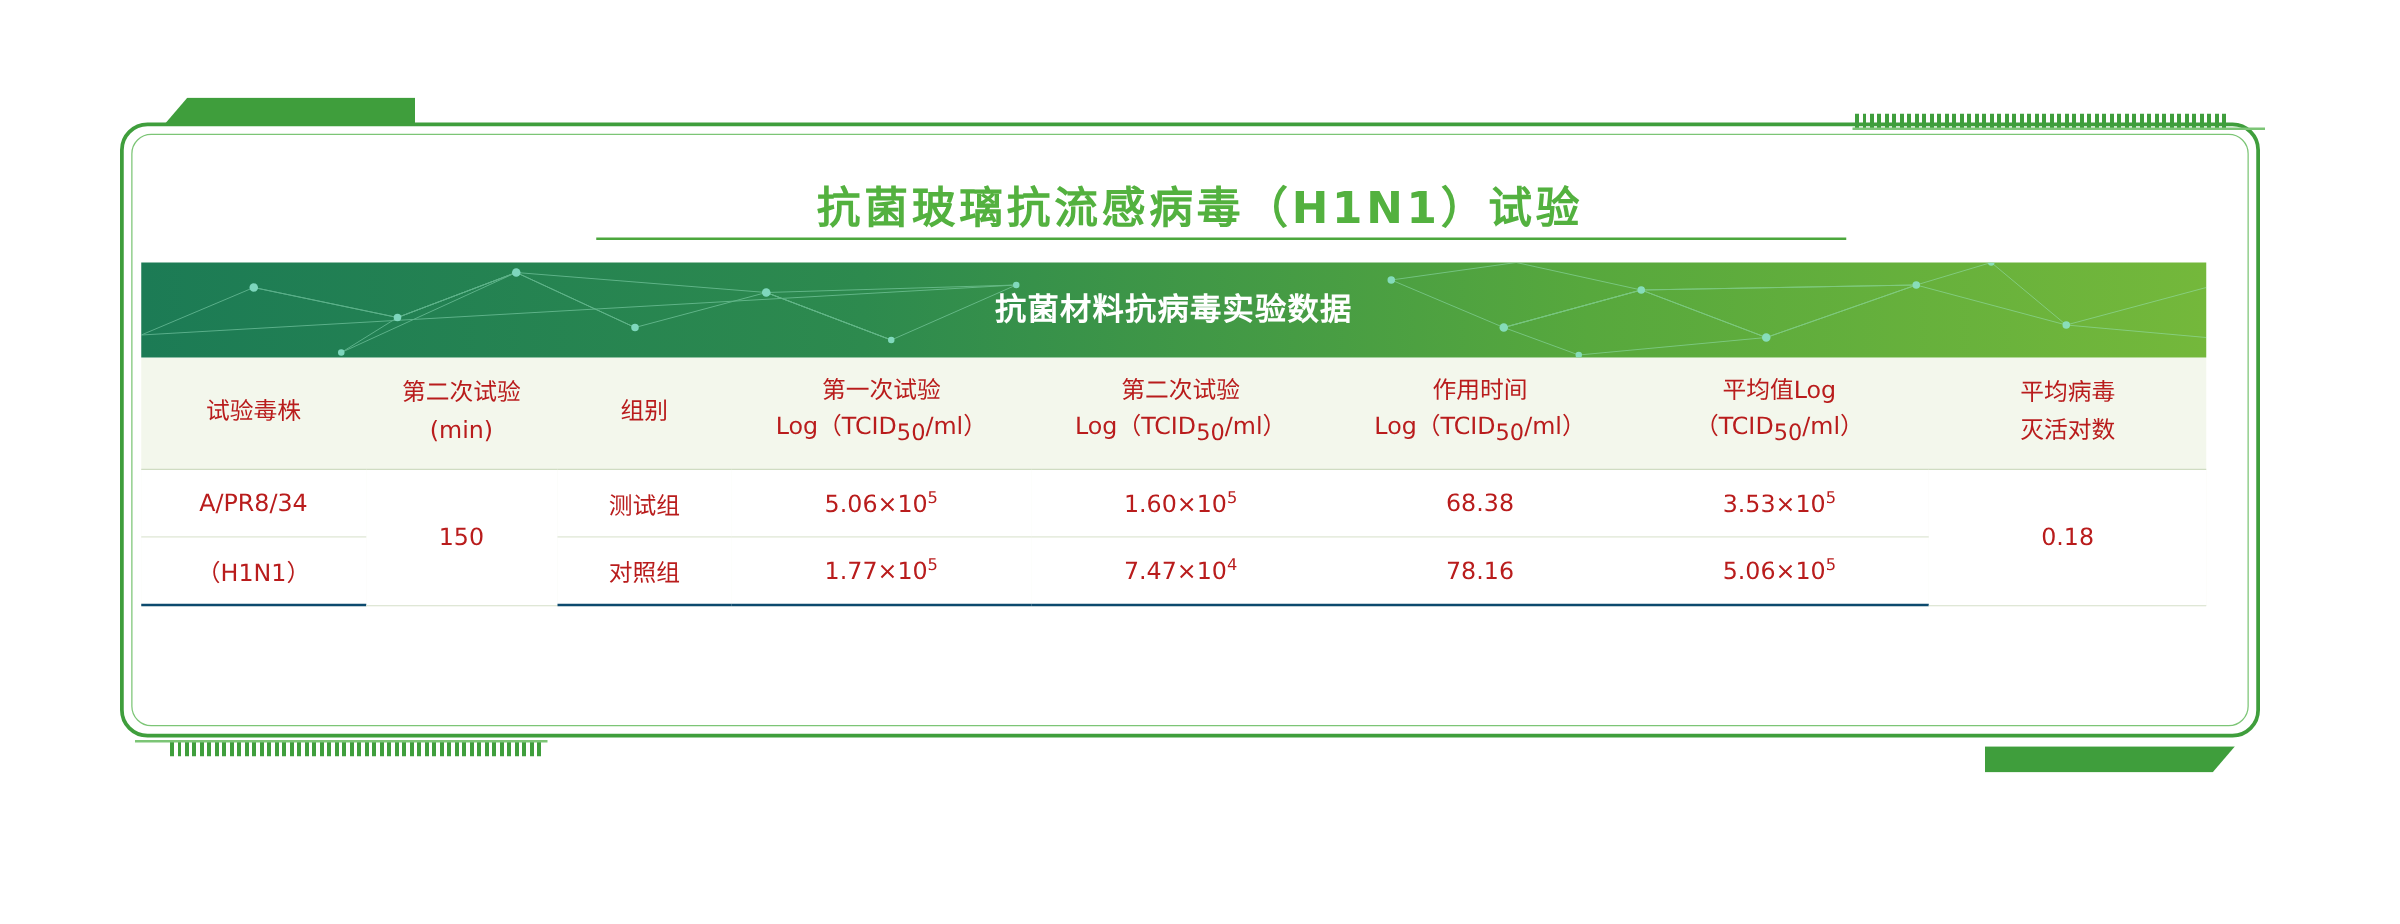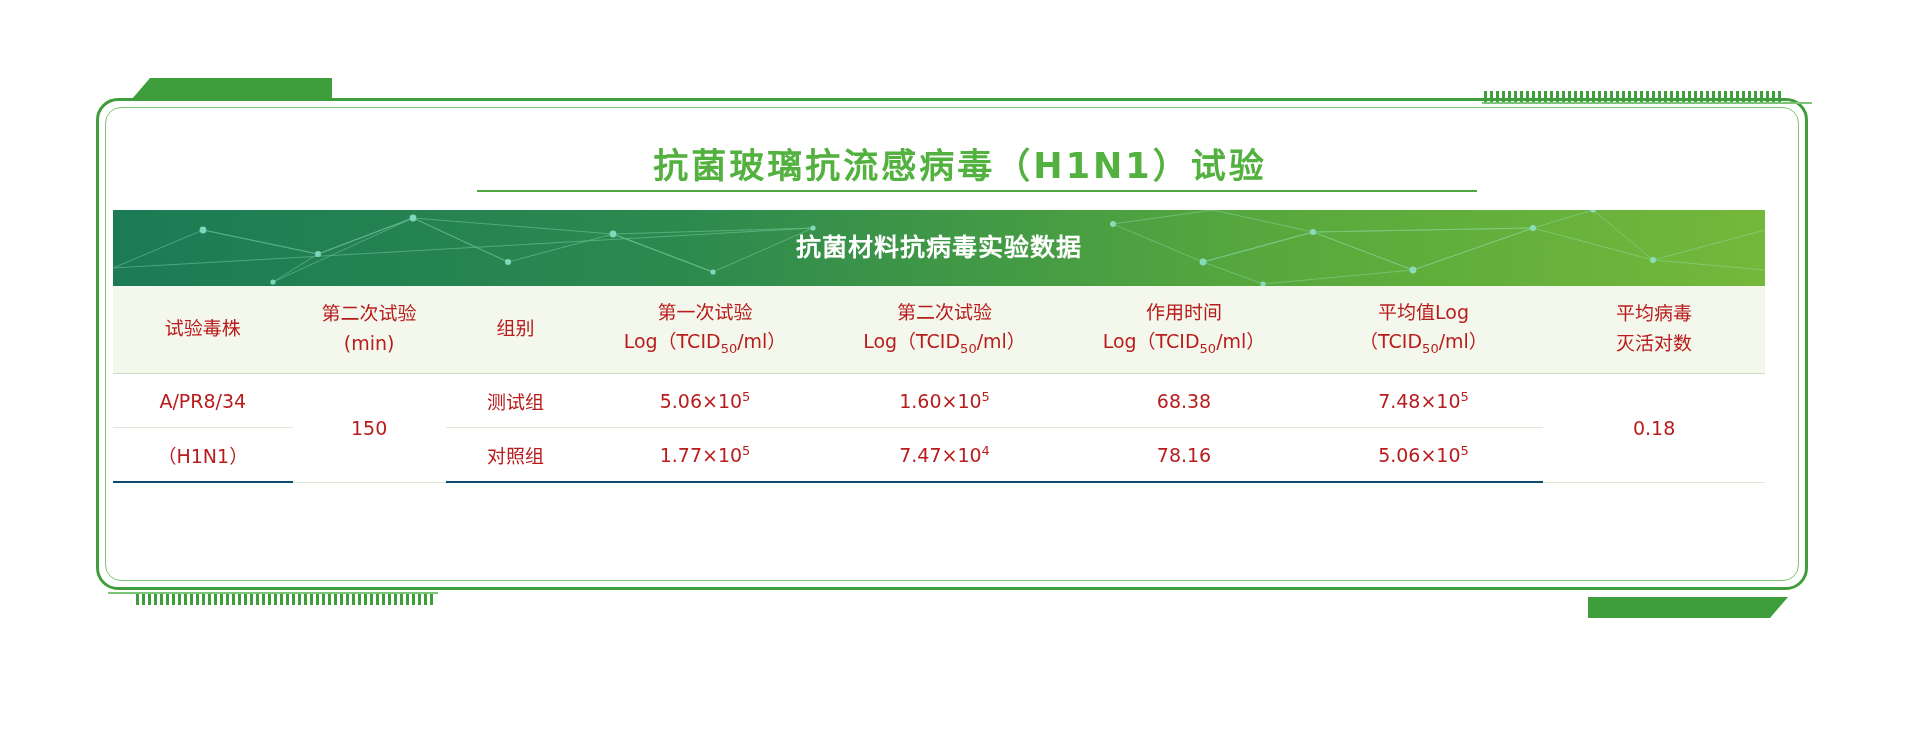--- a/index.html
+++ b/index.html
@@ -191,21 +191,21 @@
     vertical-align: middle;
     background: #ffffff;
   }
   table.data tbody tr.row-1 td {
     border-bottom: 1px solid #dfe7d6;
   }
   table.data tbody tr:last-child td {
     border-bottom: 2px solid #0c4a6e;
   }
   .sub {
-    font-size: 13px;
+    font-size: 18px;
     vertical-align: sub;
   }
   .sup {
     font-size: 13px;
     vertical-align: super;
   }
 
   
   col.c1 { width: 162px; }
   col.c2 { width: 138px; }
@@ -319,21 +319,21 @@
             <td rowspan="2">150</td>
             <td>测试组</td>
             <td>
               <span>5.06×10</span><span class="sup">5</span>
             </td>
             <td>
               <span>1.60×10</span><span class="sup">5</span>
             </td>
             <td>68.38</td>
             <td>
-              <span>7.48×10</span><span class="sup">5</span>
+              <span>3.53×10</span><span class="sup">5</span>
             </td>
             <td rowspan="2">0.18</td>
           </tr>
           <tr>
             <td>（H1N1）</td>
             <td>对照组</td>
             <td>
               <span>1.77×10</span><span class="sup">5</span>
             </td>
             <td>

